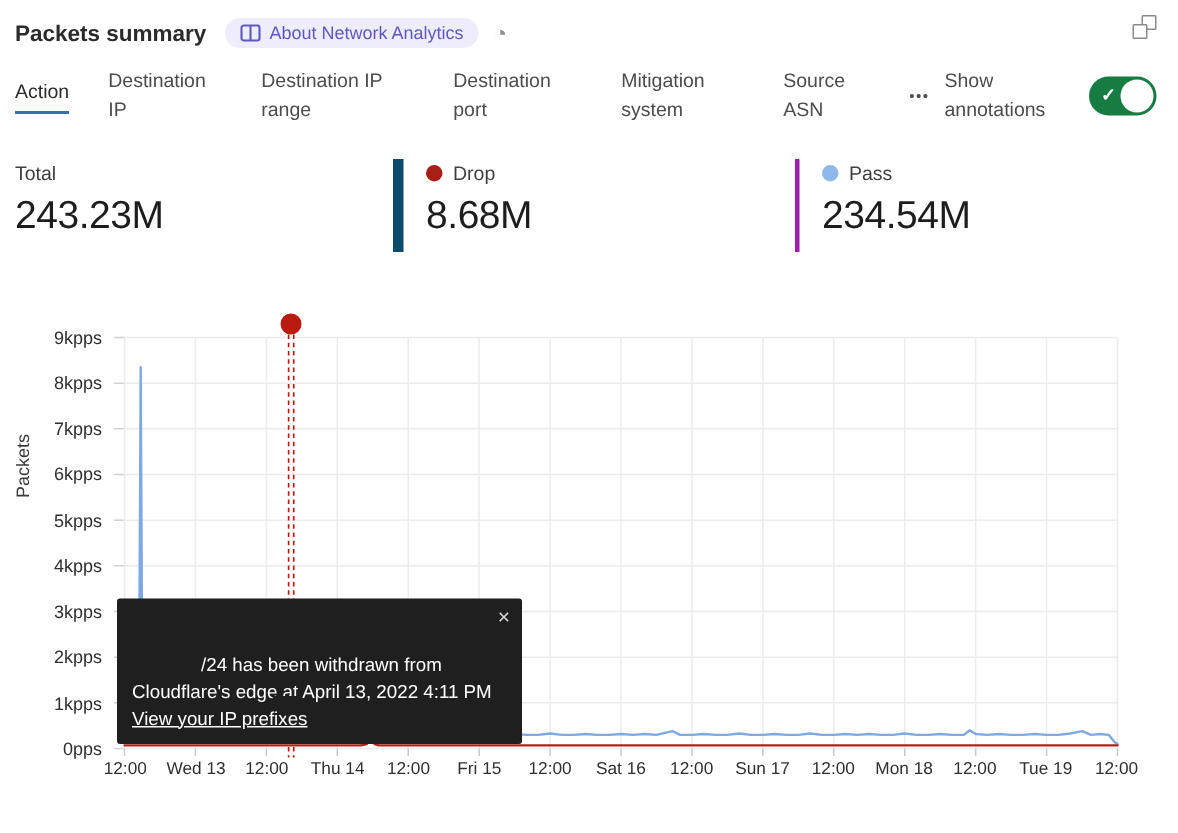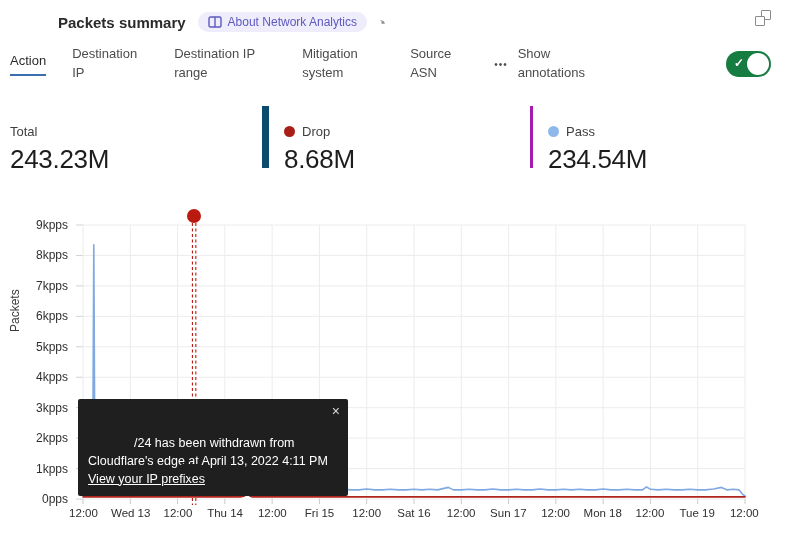--- a/index.html
+++ b/index.html
@@ -1,21 +1,21 @@
 <!DOCTYPE html>
 <html><head>
 <meta charset="utf-8">
 <style>
   * { box-sizing: border-box; margin: 0; padding: 0; }
   html,body { width: 785px; height: 555px; background:#fff; overflow:hidden;
     font-family:"Liberation Sans", sans-serif; color:#2f2f2f; }
   .card { position:relative; width:785px; height:555px; background:#fff; }
 
   
-  .header { display:flex; align-items:center; padding:10px 12px 0 10px; height:34px;margin-left:48px; }
+  .header { display:flex; align-items:center; padding:10px 12px 0 10px; height:34px; }
   .title { font-size:15px; font-weight:bold; color:#2b2b2b; }
   .badge { display:flex; align-items:center; gap:6px; margin-left:12px;
     background:#efedfb; color:#5d59c0; border-radius:12px; padding:3px 10px;
     font-size:12px; cursor:pointer; }
   .badge svg { display:block; }
   .clock { margin-left:10px; color:#8f8f8f; font-size:15px; line-height:1; cursor:pointer; }
   .expand { position:absolute; top:10px; right:14px; width:16px; height:16px; cursor:pointer; }
   .expand .sq { position:absolute; width:10px; height:10px; border:1.5px solid #8a8a8a; border-radius:1px; }
   .expand .sq.back { top:0; right:0; }
   .expand .sq.front { bottom:0; left:0; background:#fff; }
@@ -34,21 +34,21 @@
   .toggle .check { position:absolute; left:8px; top:5px; color:#fff; font-size:12px; font-weight:bold; }
   .toggle .knob { position:absolute; right:2px; top:2px; width:22px; height:22px;
     border-radius:50%; background:#fff; }
 
   
   .stats { display:flex; margin-top:18px; height:62px; }
   .stat { padding-left:15px; }
   .stat.first { flex:0 0 262px; padding-left:10px; }
   .stat.mid  { flex:0 0 268px; border-left:7px solid #0c4a6e; }
   .stat.last { flex:1; border-left:3px solid #a21caf; }
-  .stat-label-row { display:flex; align-items:center; gap:7px; font-size:13px; color:#3f3f3f; margin-top:18px; }
+  .stat-label-row { display:flex; align-items:center; gap:7px; font-size:13px; color:#3f3f3f; margin-top:2px; }
   .dot { width:11px; height:11px; border-radius:50%; flex-shrink:0; }
   .stat-value { font-size:26px; font-weight:400; color:#1d1d1d; margin-top:5px; letter-spacing:-0.3px; }
 
   
   .chart { position:relative; margin-top:28px; height:355px; width:785px; }
   #chart-svg { position:absolute; left:0; top:0; }
   .ylabel { position:absolute; left:8px; top:136px; font-size:12px; color:#3b3b3b;
     transform:rotate(-90deg); transform-origin:left top; white-space:nowrap; }
   .yticks { position:absolute; left:0; top:21px; width:68px; height:290px;
     display:flex; flex-direction:column; justify-content:space-between; }
@@ -90,20 +90,21 @@
     <span class="expand">
       <span class="sq back"></span>
       <span class="sq front"></span>
     </span>
   </div>
 
   <div class="tabs">
     <span class="tab active">Action</span>
     <span class="tab w70">Destination IP</span>
     <span class="tab w95">Destination IP range</span>
+    <span class="tab w80">Destination port</span>
     <span class="tab w76">Mitigation system</span>
     <span class="tab w52">Source ASN</span>
     <span class="more-dots">•••</span>
     <span class="annot-label">Show annotations</span>
     <span class="toggle">
       <span class="check">✓</span>
       <span class="knob"></span>
     </span>
   </div>
 

